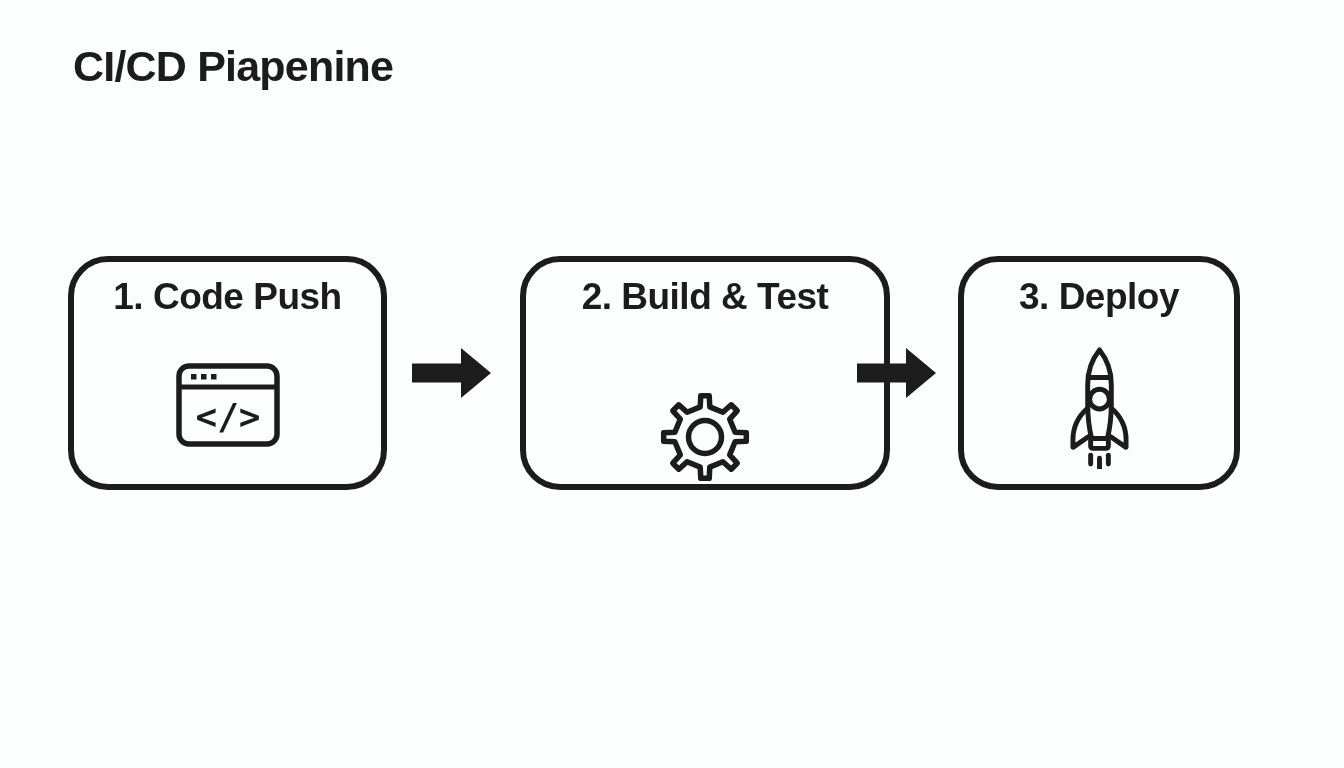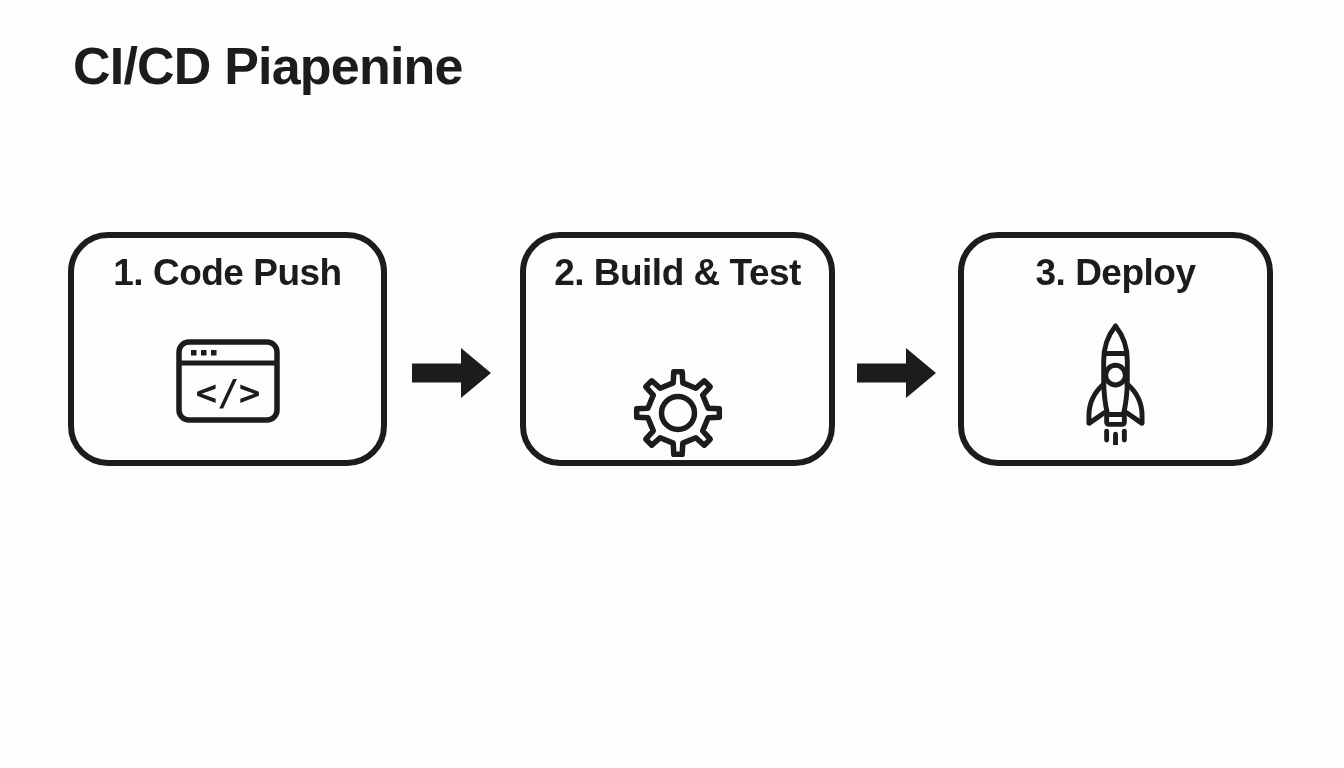--- a/index.html
+++ b/index.html
@@ -10,35 +10,35 @@
     overflow: hidden;
     background: var(--bg, #fcfdfd);
     color: var(--ink, #1c1c1c);
     font-family: "Liberation Sans", "DejaVu Sans", sans-serif;
   }
   .canvas { position: absolute; inset: 0; }
 
   .title {
     position: absolute; left: 73px; top: 42px;
     margin: 0;
-    font-size: 52px; line-height: 49px;
+    font-size: 43px; line-height: 49px;
     font-weight: bold; letter-spacing: -0.8px;
     color: var(--ink, #1c1c1c);
   }
 
   .step {
-    position: absolute; top: 232px; height: 234px;
+    position: absolute; top: 256px; height: 234px;
     border: 6px solid var(--ink, #1c1c1c);
     border-radius: 40px;
     display: flex; flex-direction: column; align-items: center;
     background: transparent;
   }
   .step-1 { left: 68px;  width: 319px; }
-  .step-2 { left: 520px; width: 315px; gap: 32px; }
-  .step-3 { left: 958px; width: 315px; }
+  .step-2 { left: 520px; width: 370px; gap: 32px; }
+  .step-3 { left: 958px; width: 282px; }
 
   .step .label {
     margin-top: 15px;
     font-size: 37px; line-height: 40px;
     font-weight: bold; letter-spacing: -0.5px;
     white-space: nowrap;
     color: var(--ink, #1c1c1c);
   }
 
   .icon { display: block; color: var(--ink, #1c1c1c); }

